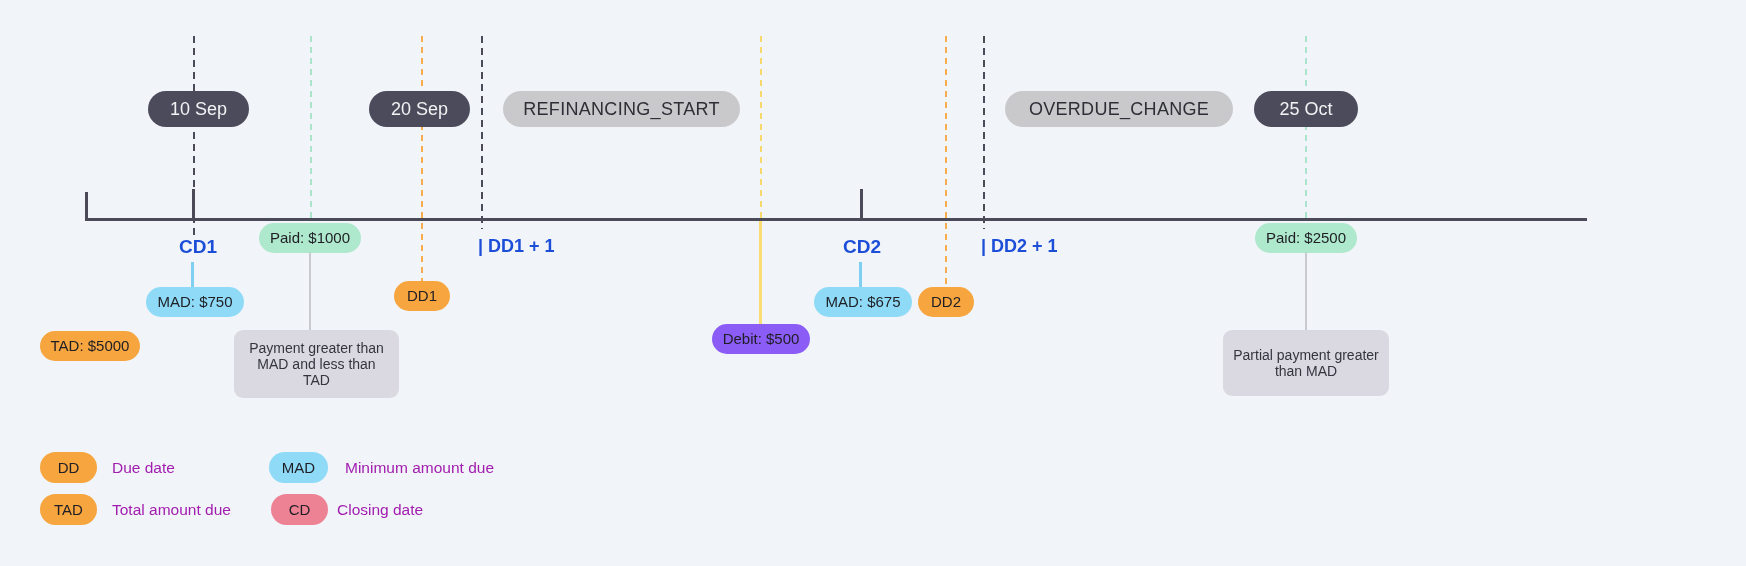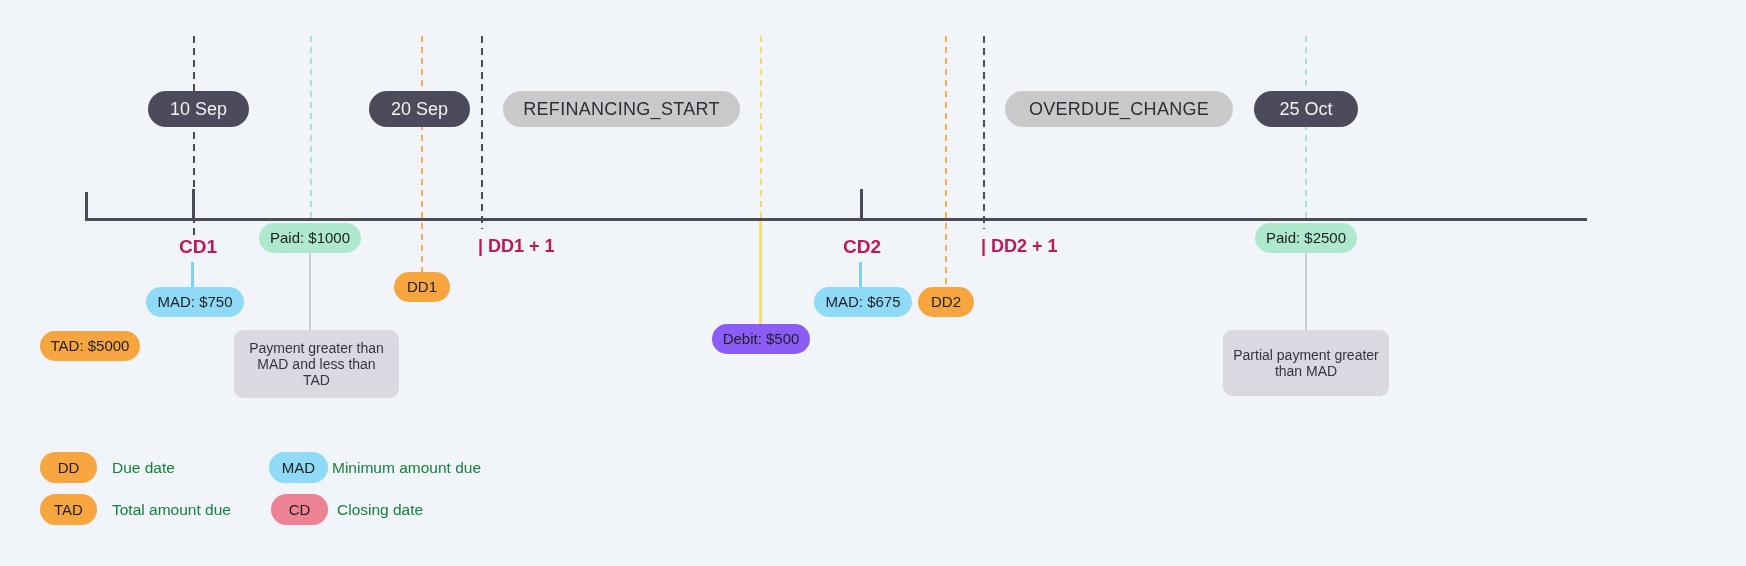--- a/index.html
+++ b/index.html
@@ -25,21 +25,21 @@
   .vsolid.blue{background:#7FD0F0;width:3px;}
   .vsolid.gray{background:#C9C9D1;width:2px;}
   
   .pill{
     position:absolute;height:36px;line-height:36px;border-radius:18px;
     text-align:center;font-size:18px;white-space:nowrap;
   }
   .pill.date{background:#4B4B5C;color:#F2F2F4;}
   .pill.event{background:#C9C8CB;color:#2E2E36;letter-spacing:.3px;}
   
-  .axis-label{position:absolute;font-weight:bold;color:#be185d;font-size:19px;white-space:nowrap;}
+  .axis-label{position:absolute;font-weight:bold;color:#1d4ed8;font-size:19px;white-space:nowrap;}
   
   .badge{
     position:absolute;height:30px;line-height:30px;border-radius:15px;
     text-align:center;font-size:15px;color:#1E1E24;white-space:nowrap;
   }
   .badge.c-orange{background:#F6A53F;}
   .badge.c-blue  {background:#8FDBF7;}
   .badge.c-mint  {background:#AEE8CD;}
   .badge.c-yellow{background:#8b5cf6;}
   .badge.c-pink  {background:#EE8295;}
@@ -48,21 +48,21 @@
     position:absolute;background:#DAD9E1;border-radius:9px;color:#35353E;
     font-size:14px;line-height:16px;text-align:center;
     display:flex;align-items:center;justify-content:center;
     box-sizing:border-box;padding:20px 9px;
   }
   
   .legend-pill{
     position:absolute;height:31px;line-height:31px;border-radius:16px;
     text-align:center;font-size:15px;color:#1E1E24;
   }
-  .legend-label{position:absolute;height:31px;line-height:31px;font-size:15.5px;color:#15803d;white-space:nowrap;}
+  .legend-label{position:absolute;height:31px;line-height:31px;font-size:15.5px;color:#a21caf;white-space:nowrap;}
 </style>
 </head>
 <body>
 
 <div class="canvas">
 
   <div class="vdash dark" style="left:193px;top:36px;height:200px;"></div>
   <div class="vdash mint" style="left:310px;top:36px;height:184px;"></div>
   <div class="vdash orange" style="left:421px;top:36px;height:252px;"></div>
   <div class="vdash dark" style="left:481px;top:36px;height:193px;"></div>
@@ -91,31 +91,31 @@
   <div class="pill date" style="left:1254px;top:91px;width:104px;">25 Oct</div>
 
   <div class="axis-label" style="left:170px;top:236px;width:56px;text-align:center;">CD1</div>
   <div class="axis-label" style="left:478px;top:236px;font-size:18px;text-align:center;">| DD1 + 1</div>
   <div class="axis-label" style="left:834px;top:236px;width:56px;text-align:center;">CD2</div>
   <div class="axis-label" style="left:981px;top:236px;font-size:18px;">| DD2 + 1</div>
 
   <div class="badge c-orange" style="left:40px;top:331px;width:100px;">TAD: $5000</div>
   <div class="badge c-blue" style="left:146px;top:287px;width:98px;">MAD: $750</div>
   <div class="badge c-mint" style="left:259px;top:223px;width:102px;">Paid: $1000</div>
-  <div class="badge c-orange" style="left:394px;top:272px;width:56px;">DD1</div>
+  <div class="badge c-orange" style="left:394px;top:281px;width:56px;">DD1</div>
   <div class="badge c-yellow" style="left:712px;top:324px;width:98px;">Debit: $500</div>
   <div class="badge c-blue" style="left:814px;top:287px;width:98px;">MAD: $675</div>
   <div class="badge c-orange" style="left:918px;top:287px;width:56px;">DD2</div>
   <div class="badge c-mint" style="left:1255px;top:223px;width:102px;">Paid: $2500</div>
 
   <div class="tooltip" style="left:234px;top:330px;width:165px;height:68px;">Payment greater than MAD and less than TAD</div>
   <div class="tooltip" style="left:1223px;top:330px;width:166px;height:66px;">Partial payment greater than MAD</div>
 
   <div class="legend-pill badge c-orange" style="left:40px;top:452px;width:57px;">DD</div>
   <div class="legend-label" style="left:112px;top:452px;">Due date</div>
   <div class="legend-pill badge c-orange" style="left:40px;top:494px;width:57px;">TAD</div>
   <div class="legend-label" style="left:112px;top:494px;">Total amount due</div>
   <div class="legend-pill badge c-blue" style="left:269px;top:452px;width:59px;">MAD</div>
-  <div class="legend-label" style="left:332px;top:452px;">Minimum amount due</div>
+  <div class="legend-label" style="left:345px;top:452px;">Minimum amount due</div>
   <div class="legend-pill badge c-pink" style="left:271px;top:494px;width:57px;">CD</div>
   <div class="legend-label" style="left:337px;top:494px;">Closing date</div>
 
 </div>
 
 </body></html>

